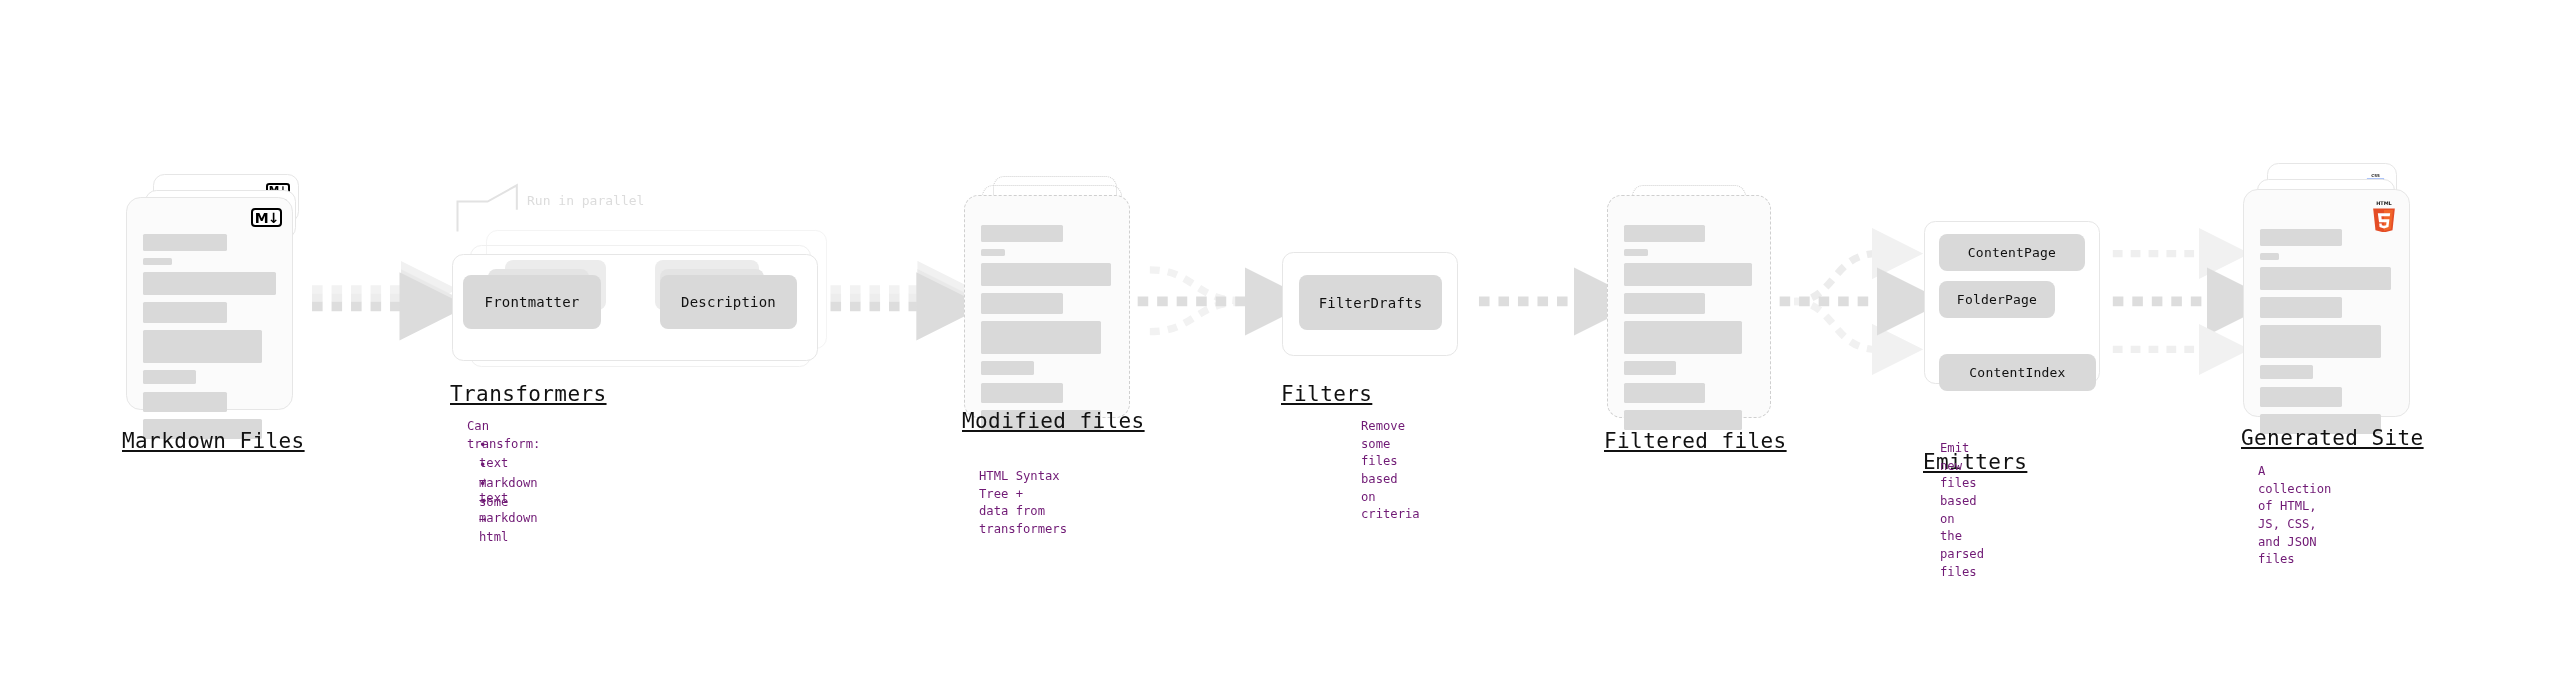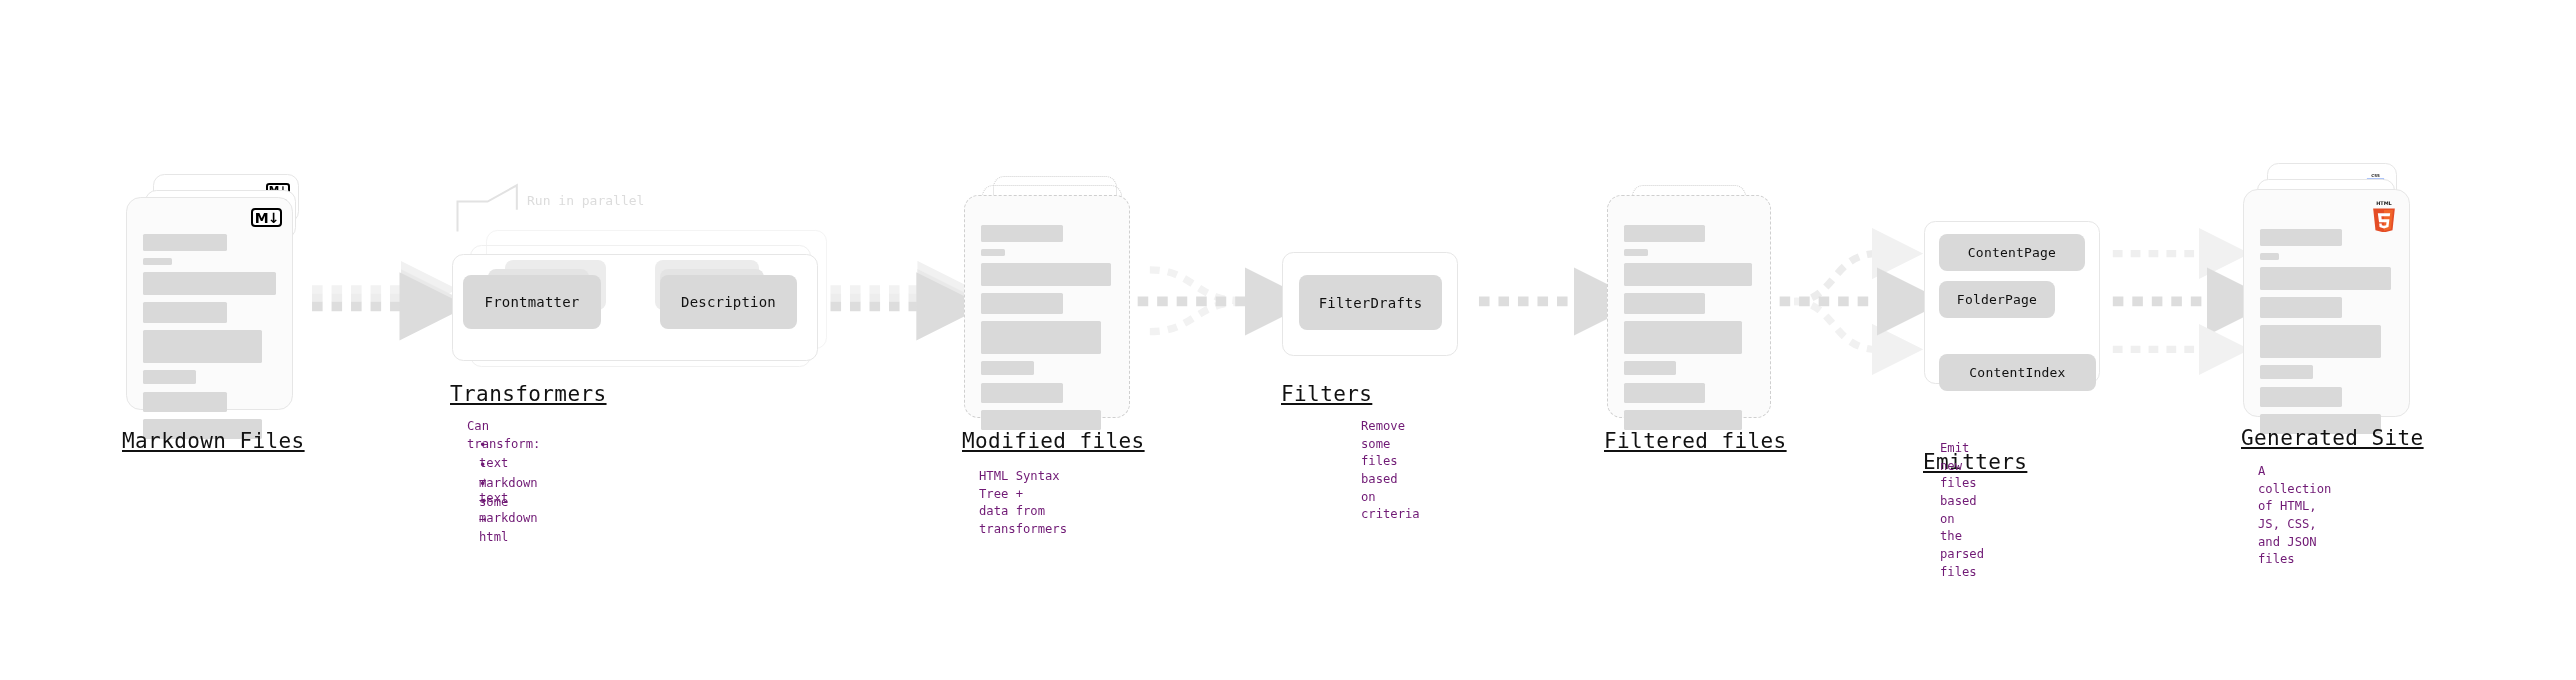--- a/index.html
+++ b/index.html
@@ -283,21 +283,21 @@
         <div class="bar" style="width:18%; height:6.5px;"></div>
         <div class="bar" style="width:99%; height:23px; margin-top:3.3px;"></div>
         <div class="bar" style="width:62%; height:20.3px;"></div>
         <div class="bar" style="width:91%; height:33px;"></div>
         <div class="bar" style="width:40%; height:14px;"></div>
         <div class="bar" style="width:62%; height:20.3px;"></div>
         <div class="bar" style="width:91%; height:20.3px;"></div>
       </div>
     </div>
 
-    <div class="title" style="left:962px; top:429px;">Modified files</div>
+    <div class="title" style="left:962px; top:409px;">Modified files</div>
     <div class="subtitle" style="left:962px; top:468px;">HTML Syntax Tree +
 data from transformers</div>
   </div>
 
   <div class="node">
     <div class="group-box" style="left:1282px; top:252px; width:176px; height:104px;"></div>
     <div class="chip" style="left:1299px; top:275px; width:143px; height:55px;">FilterDrafts</div>
 
     <div class="title" style="left:1281px; top:382px;">Filters</div>
     <div class="subtitle" style="left:1344px; top:418px;">Remove some files based

